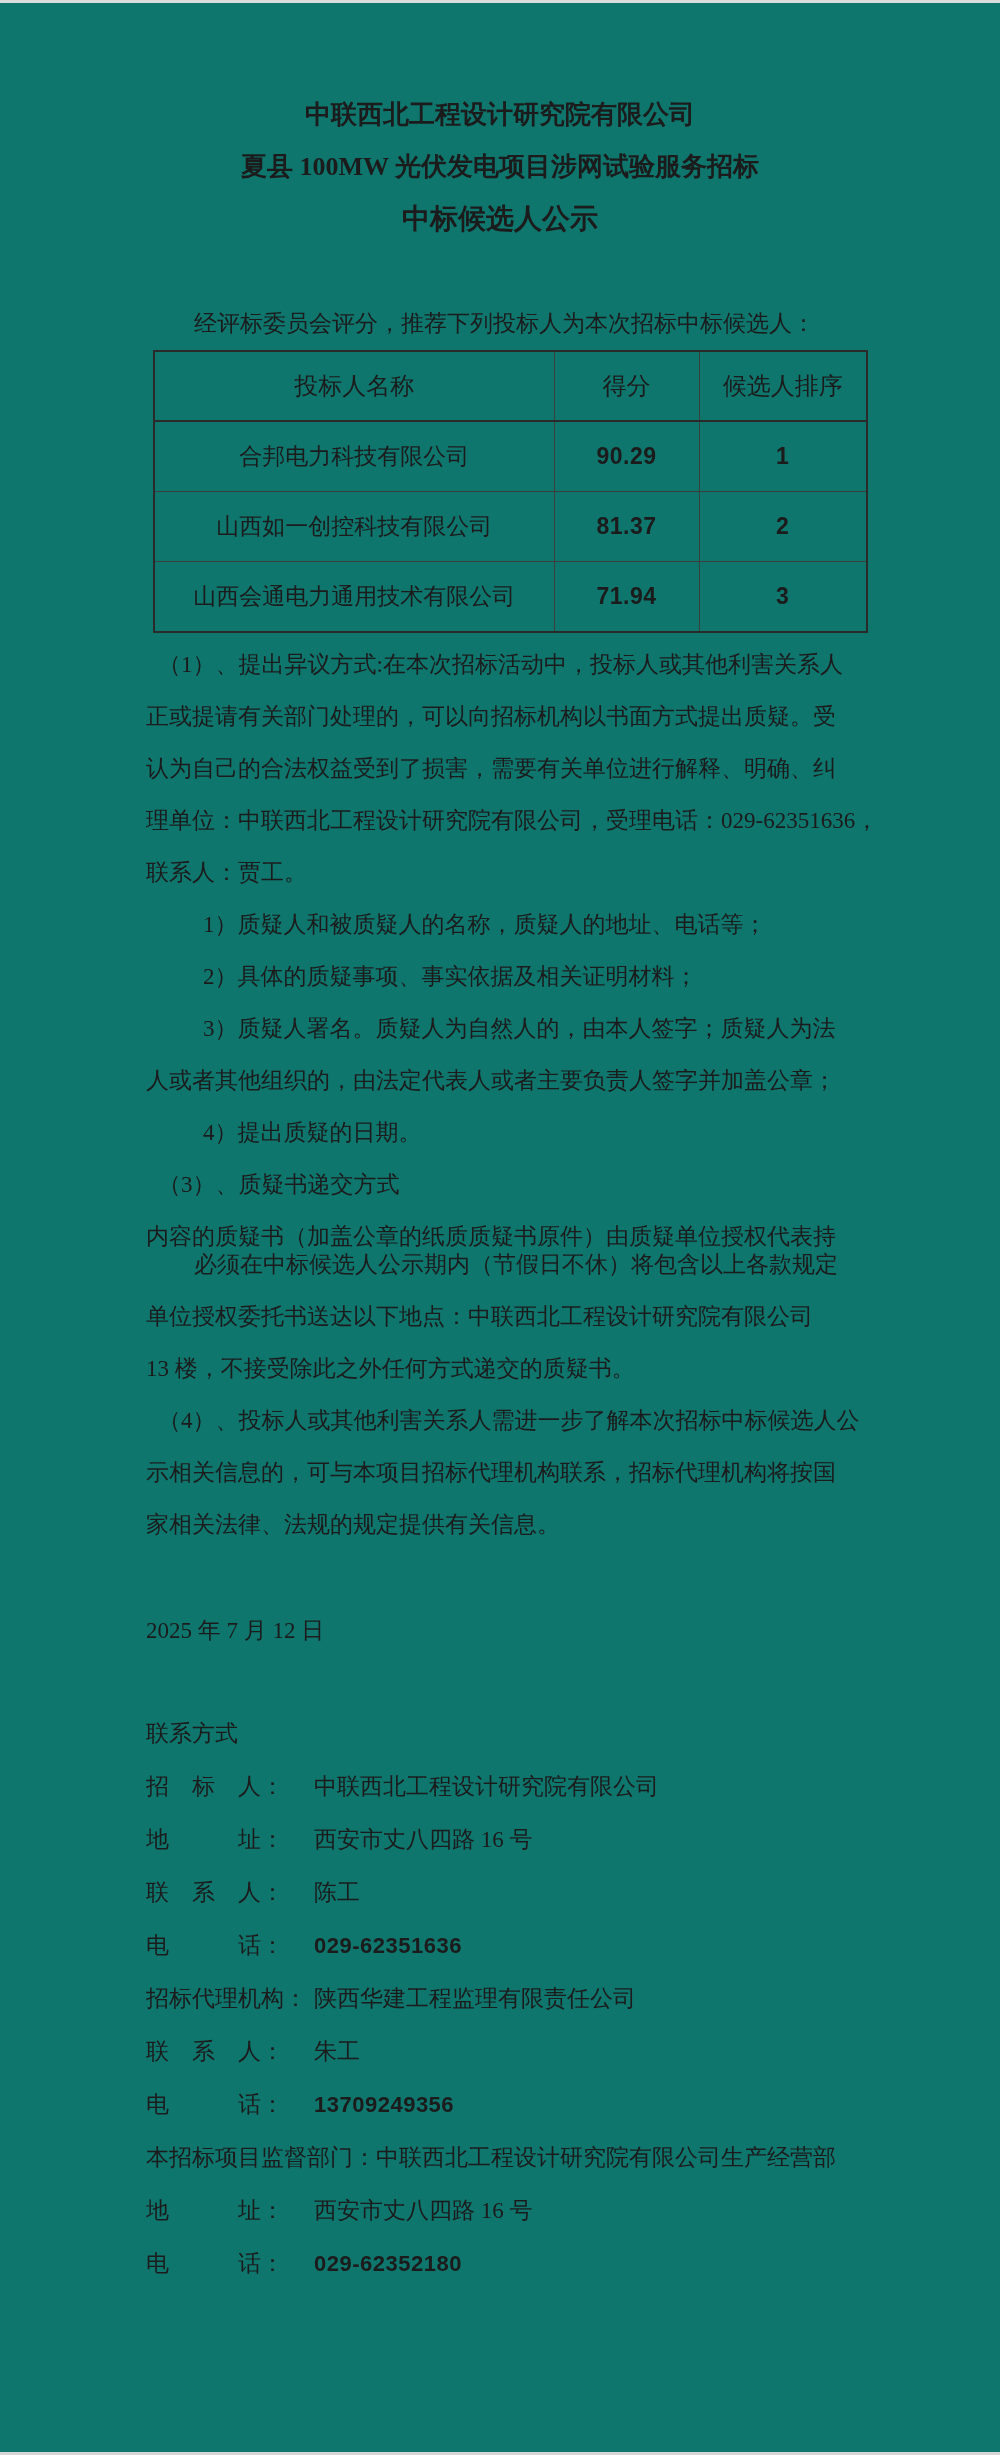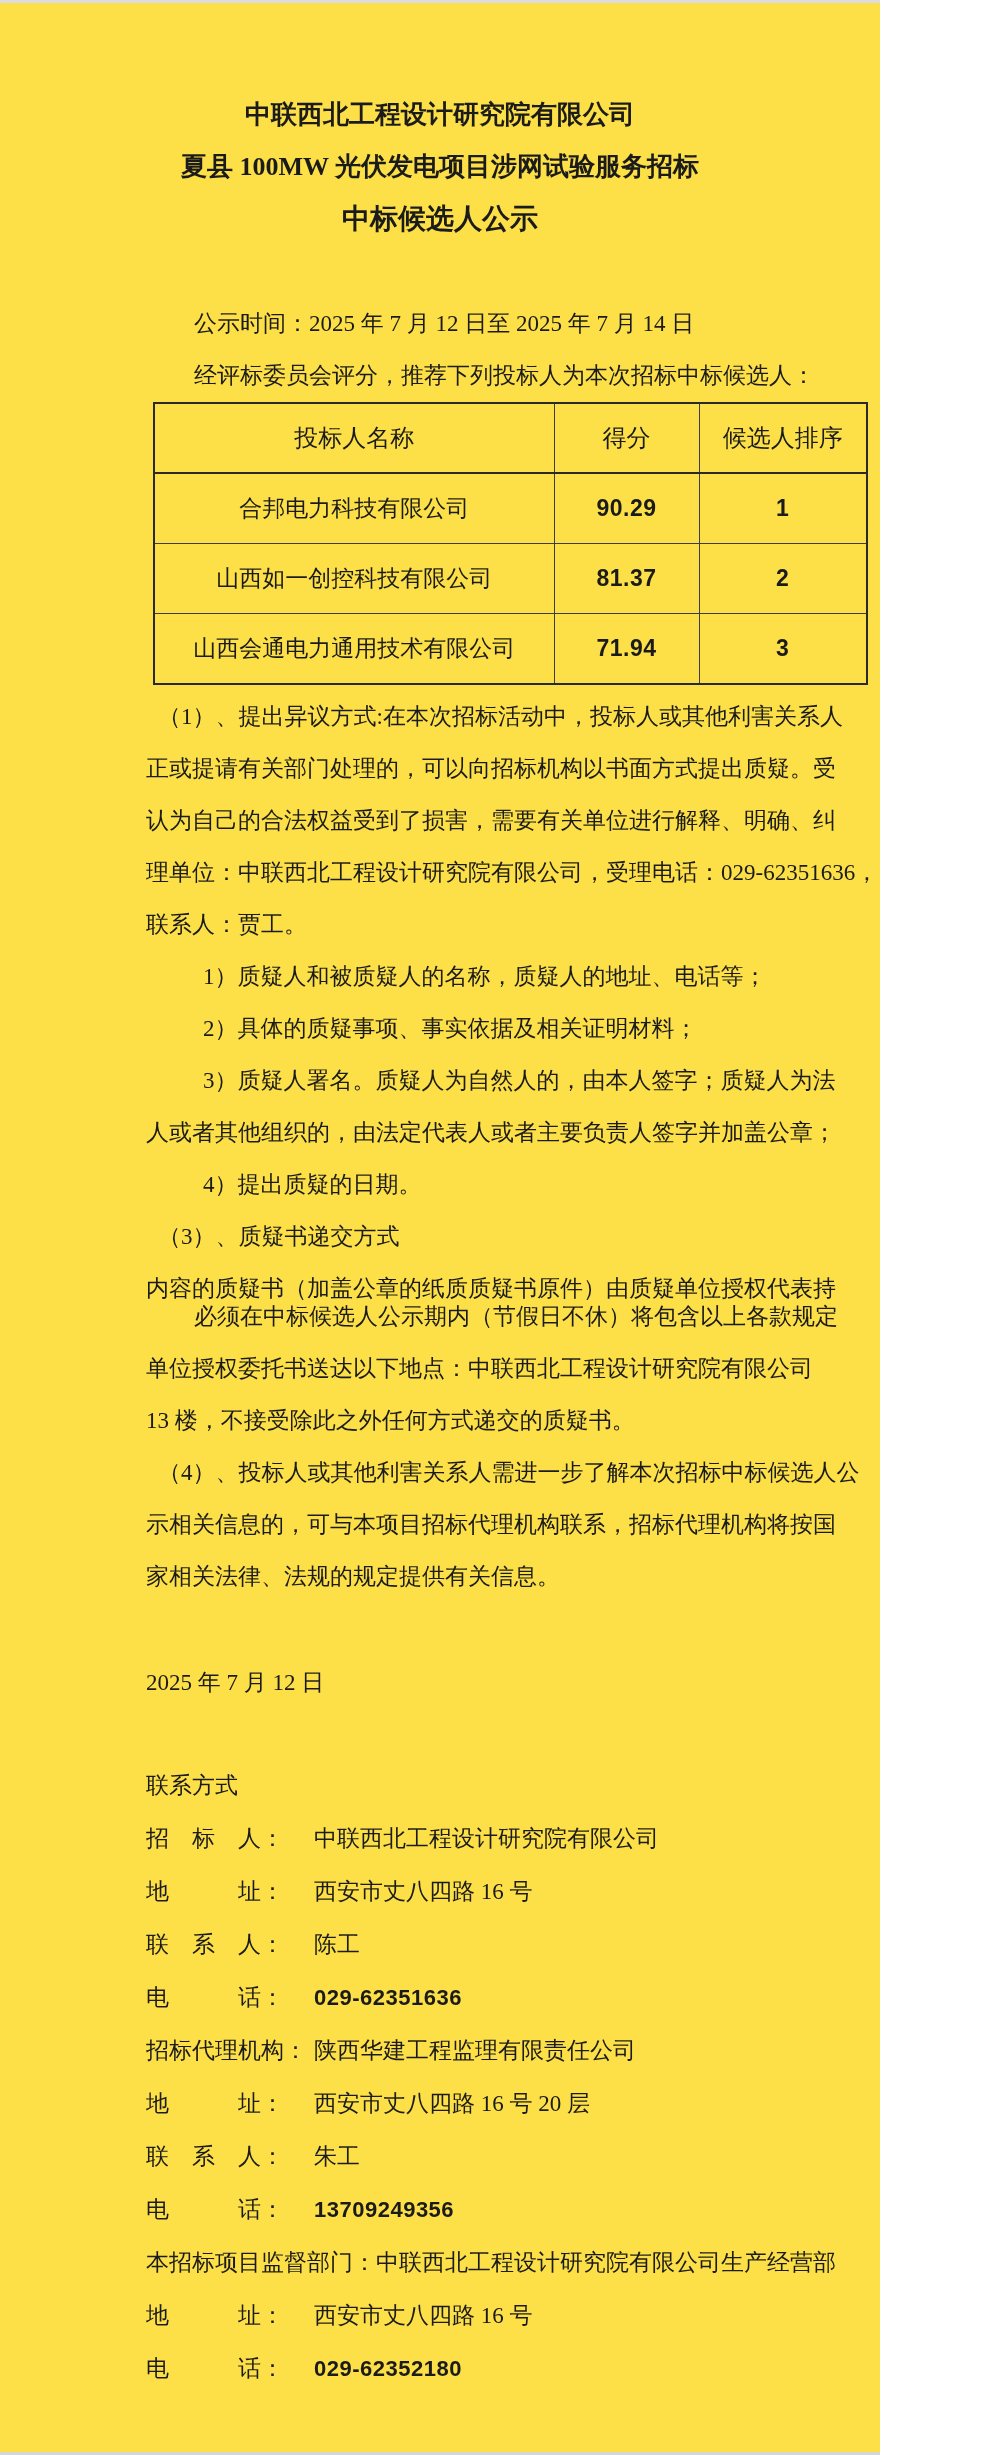--- a/index.html
+++ b/index.html
@@ -1,20 +1,20 @@
 <!DOCTYPE html>
 <html lang="zh"><head>
 <meta charset="utf-8">
 <style>
   html,body { margin:0; padding:0; background:#ffffff; }
   .page {
     position:relative;
-    width:880px; height:2455px;
+    width:1000px; height:2455px;
     box-sizing:border-box;
-    background:#fde047;
+    background:#0f766e;
     color:#1b1b1b;
     font-family:"Liberation Serif","DejaVu Serif",serif;
     border-top:3px solid #dcdcdc;
     border-bottom:3px solid #d6d6d6;
     overflow:hidden;
   }
   .content { padding:0 146px; }
   .titles { padding-top:86px; }
   .title { text-align:center; font-weight:bold; font-size:26px; line-height:52px; white-space:nowrap; }
   .title-main { font-size:28px;text-align:center; }
@@ -48,21 +48,20 @@
 <div class="page">
   <div class="content">
 
     <div class="titles">
       <div class="title">中联西北工程设计研究院有限公司</div>
       <div class="title">夏县 100MW 光伏发电项目涉网试验服务招标</div>
       <div class="title title-main">中标候选人公示</div>
     </div>
 
     <div class="intro">
-      <div class="line ind2">公示时间：2025 年 7 月 12 日至 2025 年 7 月 14 日</div>
       <div class="line ind2">经评标委员会评分，推荐下列投标人为本次招标中标候选人：</div>
     </div>
 
     <table class="candidates">
       <colgroup>
         <col style="width:400px">
           <col style="width:145px">
           <col style="width:168px">
       </colgroup>
       <thead>
@@ -129,23 +128,20 @@
         <div class="line">
           <span class="contact-label">联　系　人：</span><span>陈工</span>
         </div>
         <div class="line">
           <span class="contact-label">电　　　话：</span><span class="num">029-62351636</span>
         </div>
         <div class="line">
           <span class="contact-label">招标代理机构：</span><span>陕西华建工程监理有限责任公司</span>
         </div>
         <div class="line">
-          <span class="contact-label">地　　　址：</span><span>西安市丈八四路 16 号 20 层</span>
-        </div>
-        <div class="line">
           <span class="contact-label">联　系　人：</span><span>朱工</span>
         </div>
         <div class="line">
           <span class="contact-label">电　　　话：</span><span class="num">13709249356</span>
         </div>
         <div class="line">
           <span class="contact-label">本招标项目监督部门：</span><span>中联西北工程设计研究院有限公司生产经营部</span>
         </div>
         <div class="line">
           <span class="contact-label">地　　　址：</span><span>西安市丈八四路 16 号</span>

